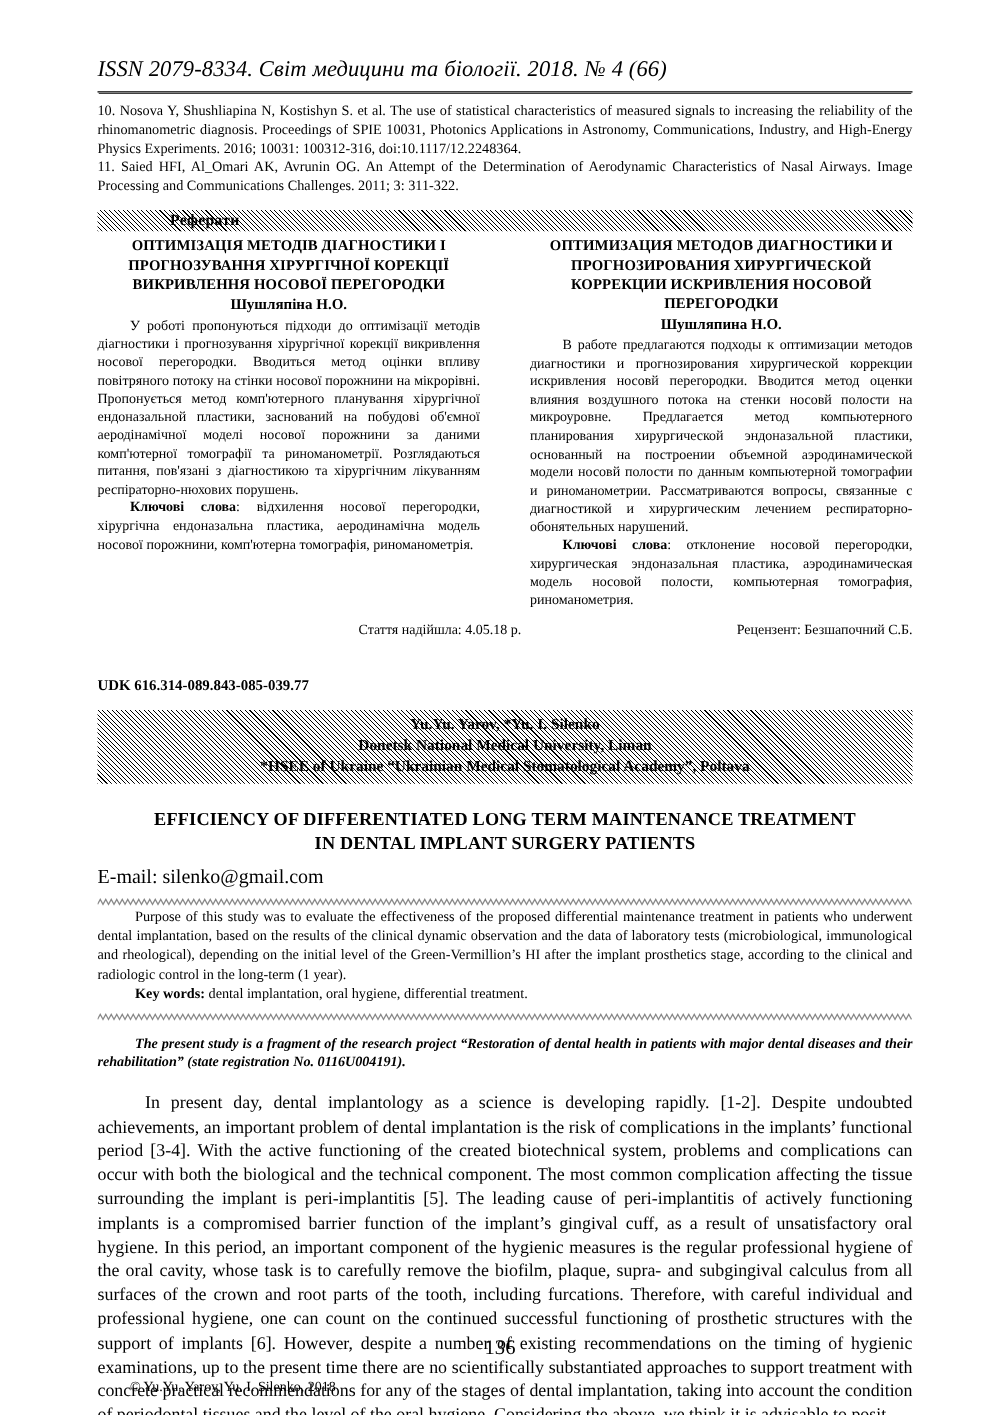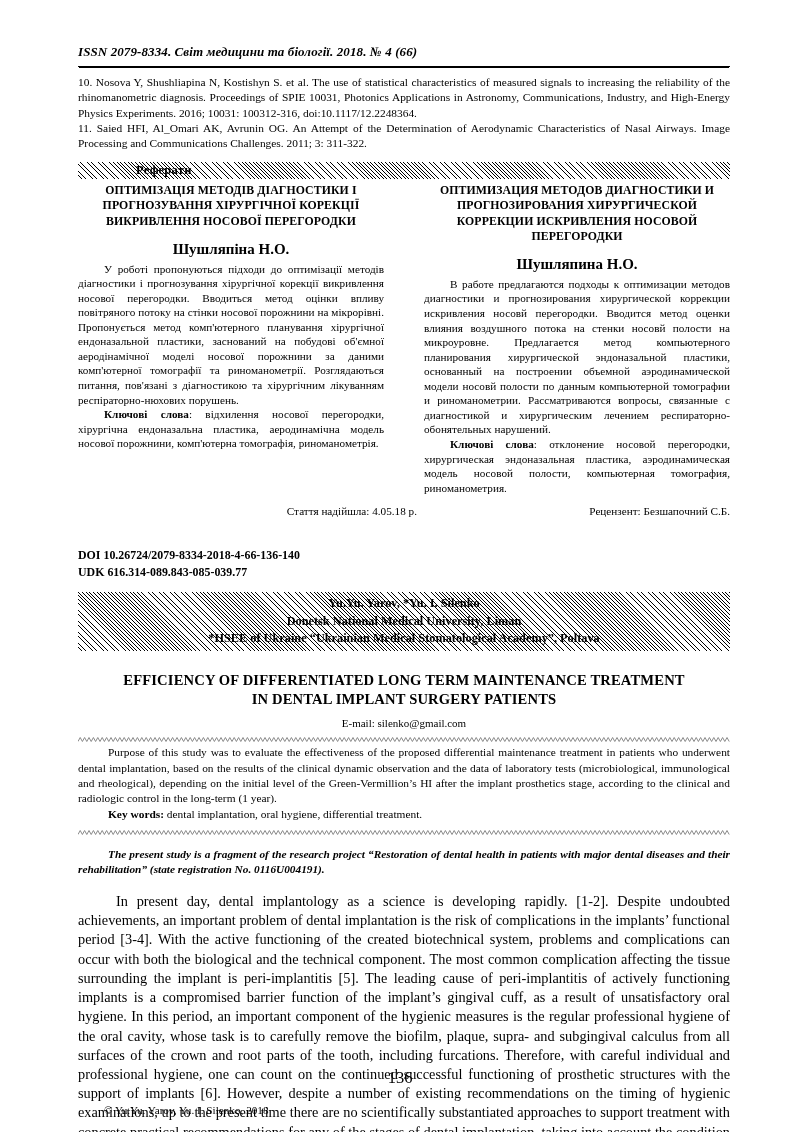--- a/index.html
+++ b/index.html
@@ -20,22 +20,22 @@
     left: 0; top: 0;
     width: 800px;
     height: 1132px;
     box-sizing: border-box;
     padding: 44px 70px 0 78px;
   }
 
   
   .runhead {
     font-style: italic;
-    font-weight: bold;
-    font-size: 13px;
+    font-weight: normal;
+    font-size: 18px;
     letter-spacing: 0.1px;
     line-height: 1.25;
     padding-bottom: 3px;
   }
   .rule-double {
     border-bottom: 1px solid #000;
     height: 3px;
     box-shadow: 0 2px 0 -1px #000;
     margin-bottom: 8px;
   }
@@ -87,22 +87,22 @@
   .abs-title {
     text-align: center;
     font-weight: bold;
     font-size: 11.8px;
     line-height: 1.30;
     letter-spacing: 0.1px;
   }
   .abs-author {
     text-align: center;
     font-weight: bold;
-    font-size: 15px;
-    margin-top: 11px;
+    font-size: 12px;
+    margin-top: 1px;
     margin-bottom: 2px;
   }
   .abs-body {
     text-align: justify;
     text-indent: 26px;
     margin: 0;
   }
   .abs-kw {
     text-align: justify;
     text-indent: 26px;
@@ -141,22 +141,22 @@
   .art-title {
     margin-top: 20px;
     text-align: center;
     font-weight: bold;
     font-size: 14.6px;
     line-height: 1.30;
     letter-spacing: 0.15px;
   }
   .email-line {
     margin-top: 8px;
-    text-align: center;
-    font-size: 11px;
+    text-align: left;
+    font-size: 16px;
   }
 
   
   .zigzag {
     width: 100%;
     height: 7px;
     display: block;
     margin: 7px 0 2px 0;
   }
 
@@ -246,21 +246,20 @@
       <p class="abs-kw"><b>Ключові слова</b><span>: отклонение носовой перегородки, хирургическая эндоназальная пластика, аэродинамическая модель носовой полости, компьютерная томография, риноманометрия.</span></p>
     </div>
   </div>
 
   <div class="abs-foot">
     <div class="left">Стаття надійшла: 4.05.18 р.</div>
     <div class="right">Рецензент: Безшапочний С.Б.</div>
   </div>
 
   <div class="doi-block">
-    <div>DOI 10.26724/2079-8334-2018-4-66-136-140</div>
     <div>UDK 616.314-089.843-085-039.77</div>
   </div>
 
   <div class="hatch band-authors">
     <div><span>Yu.Yu. Yarov, *Yu. I. Silenko</span></div>
     <div><span>Donetsk National Medical University, Liman</span></div>
     <div><span>*HSEE of Ukraine “Ukrainian Medical Stomatological Academy”, Poltava</span></div>
   </div>
 
   <div class="art-title">

